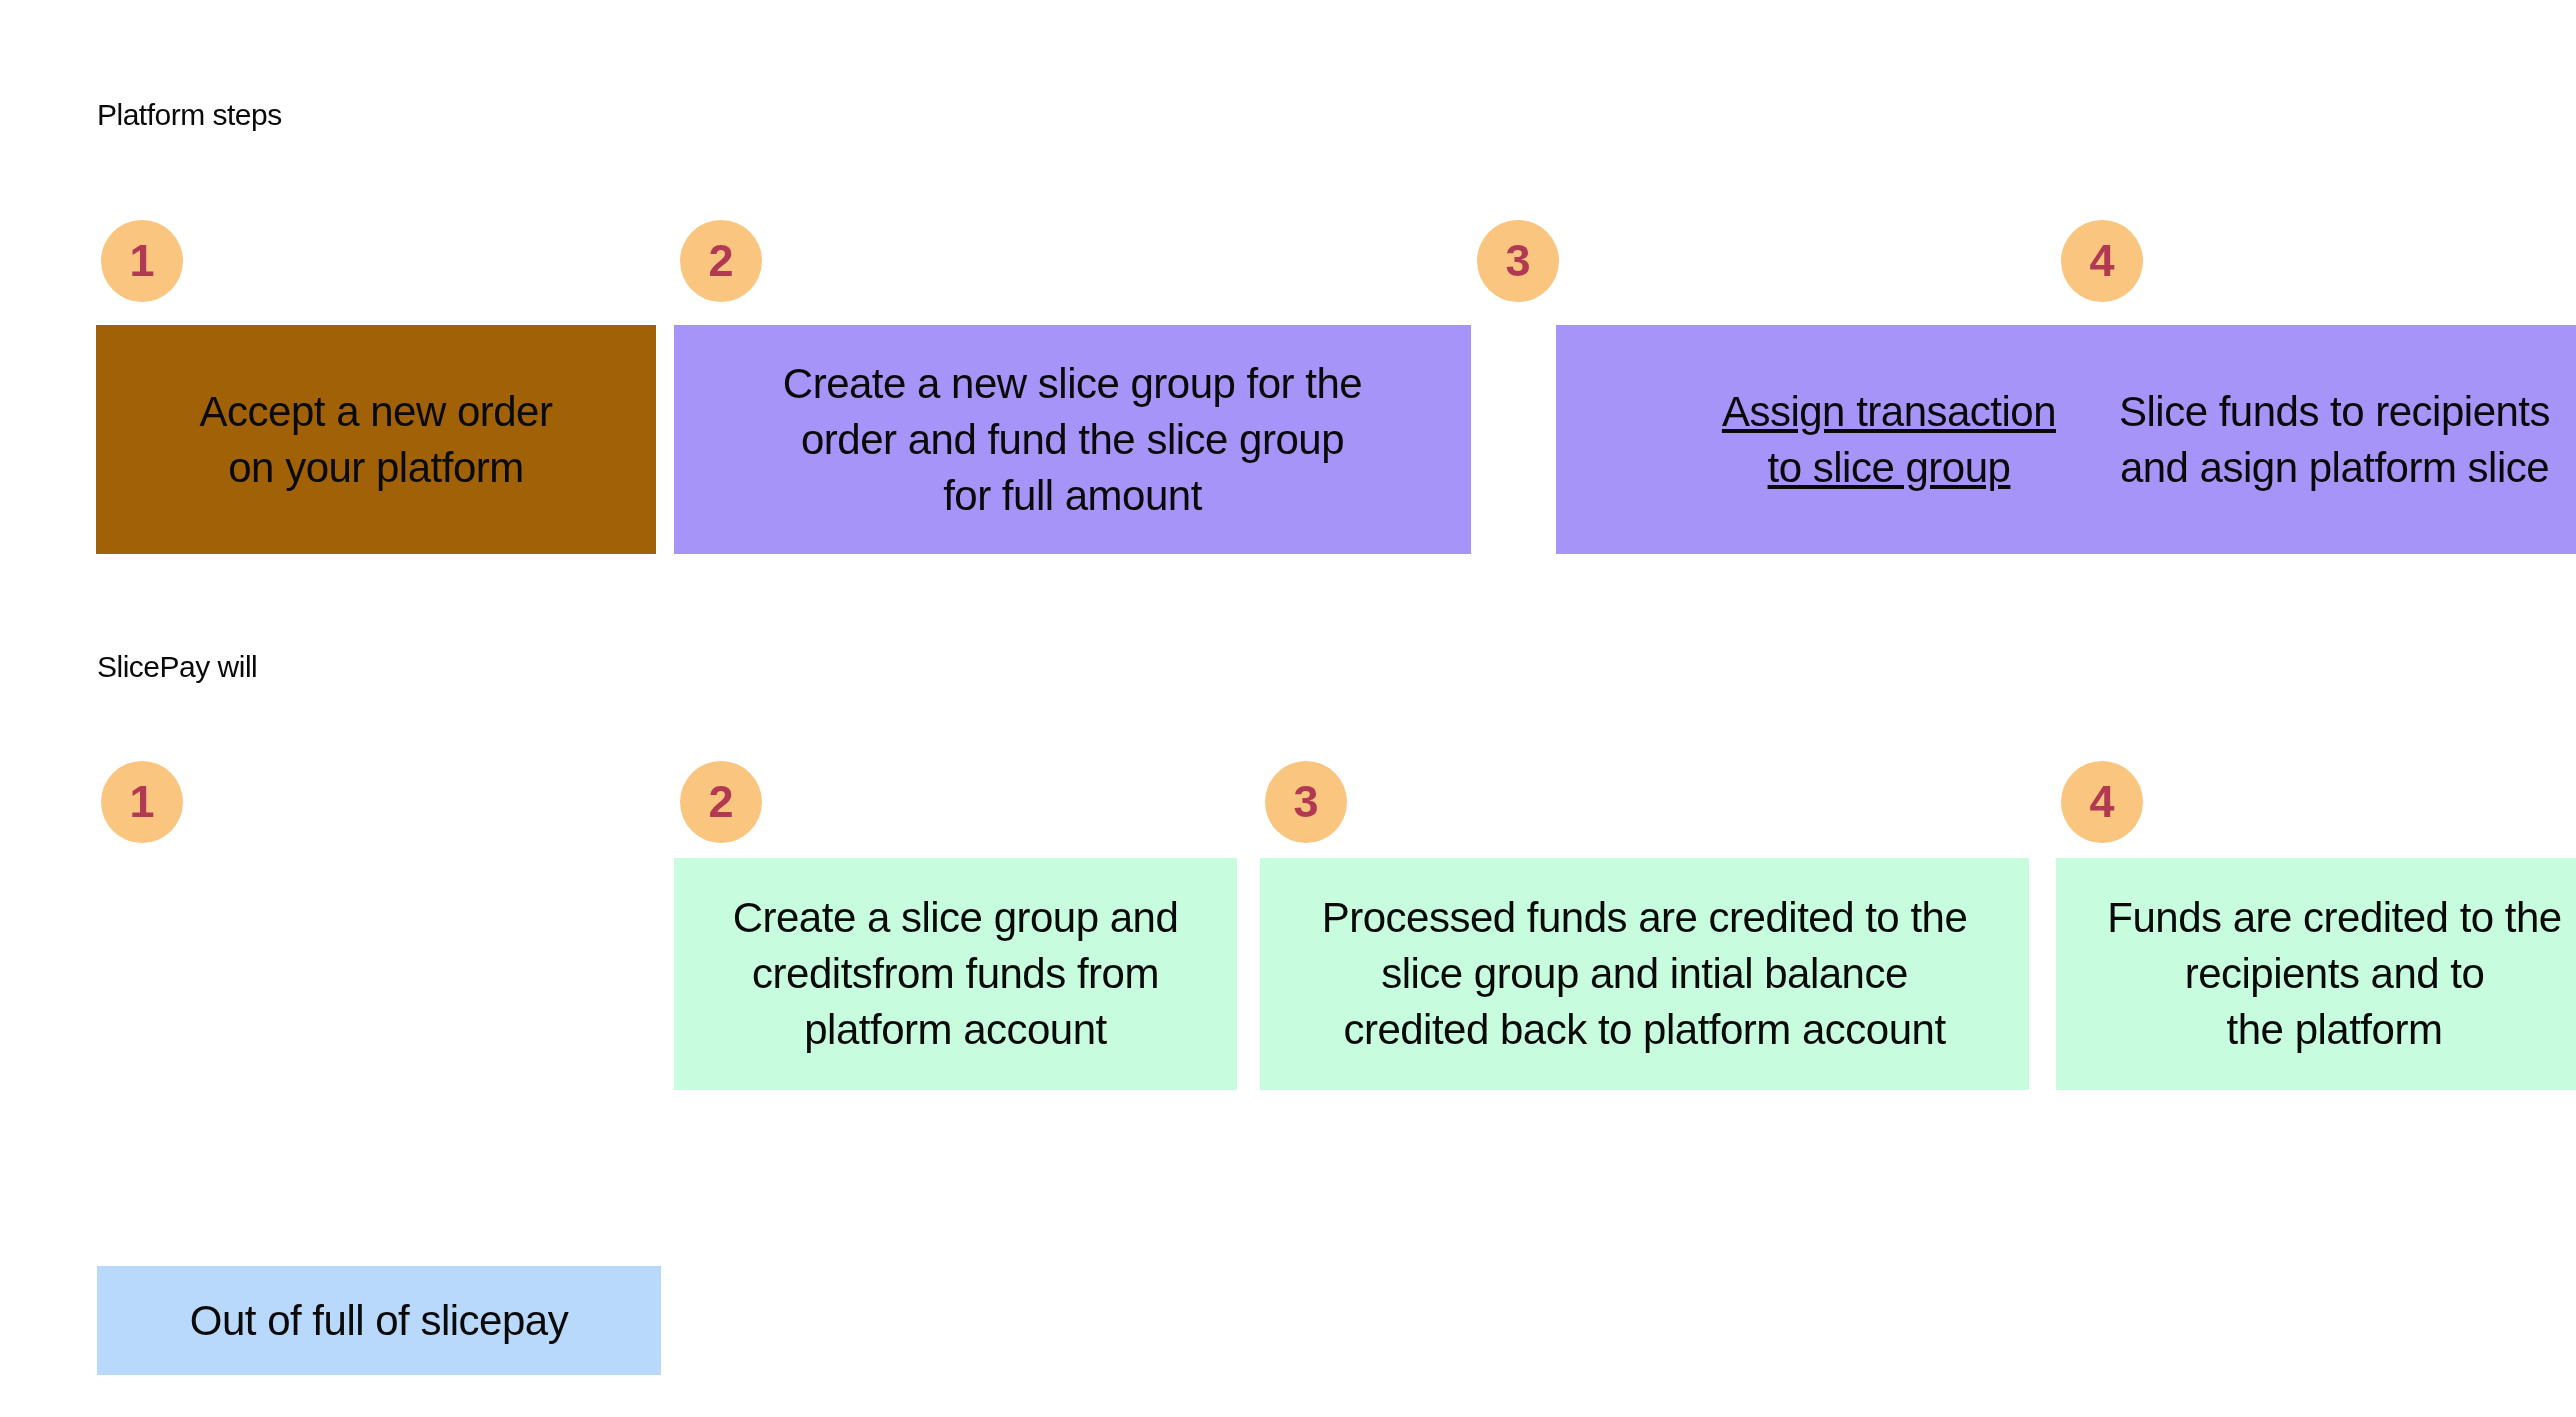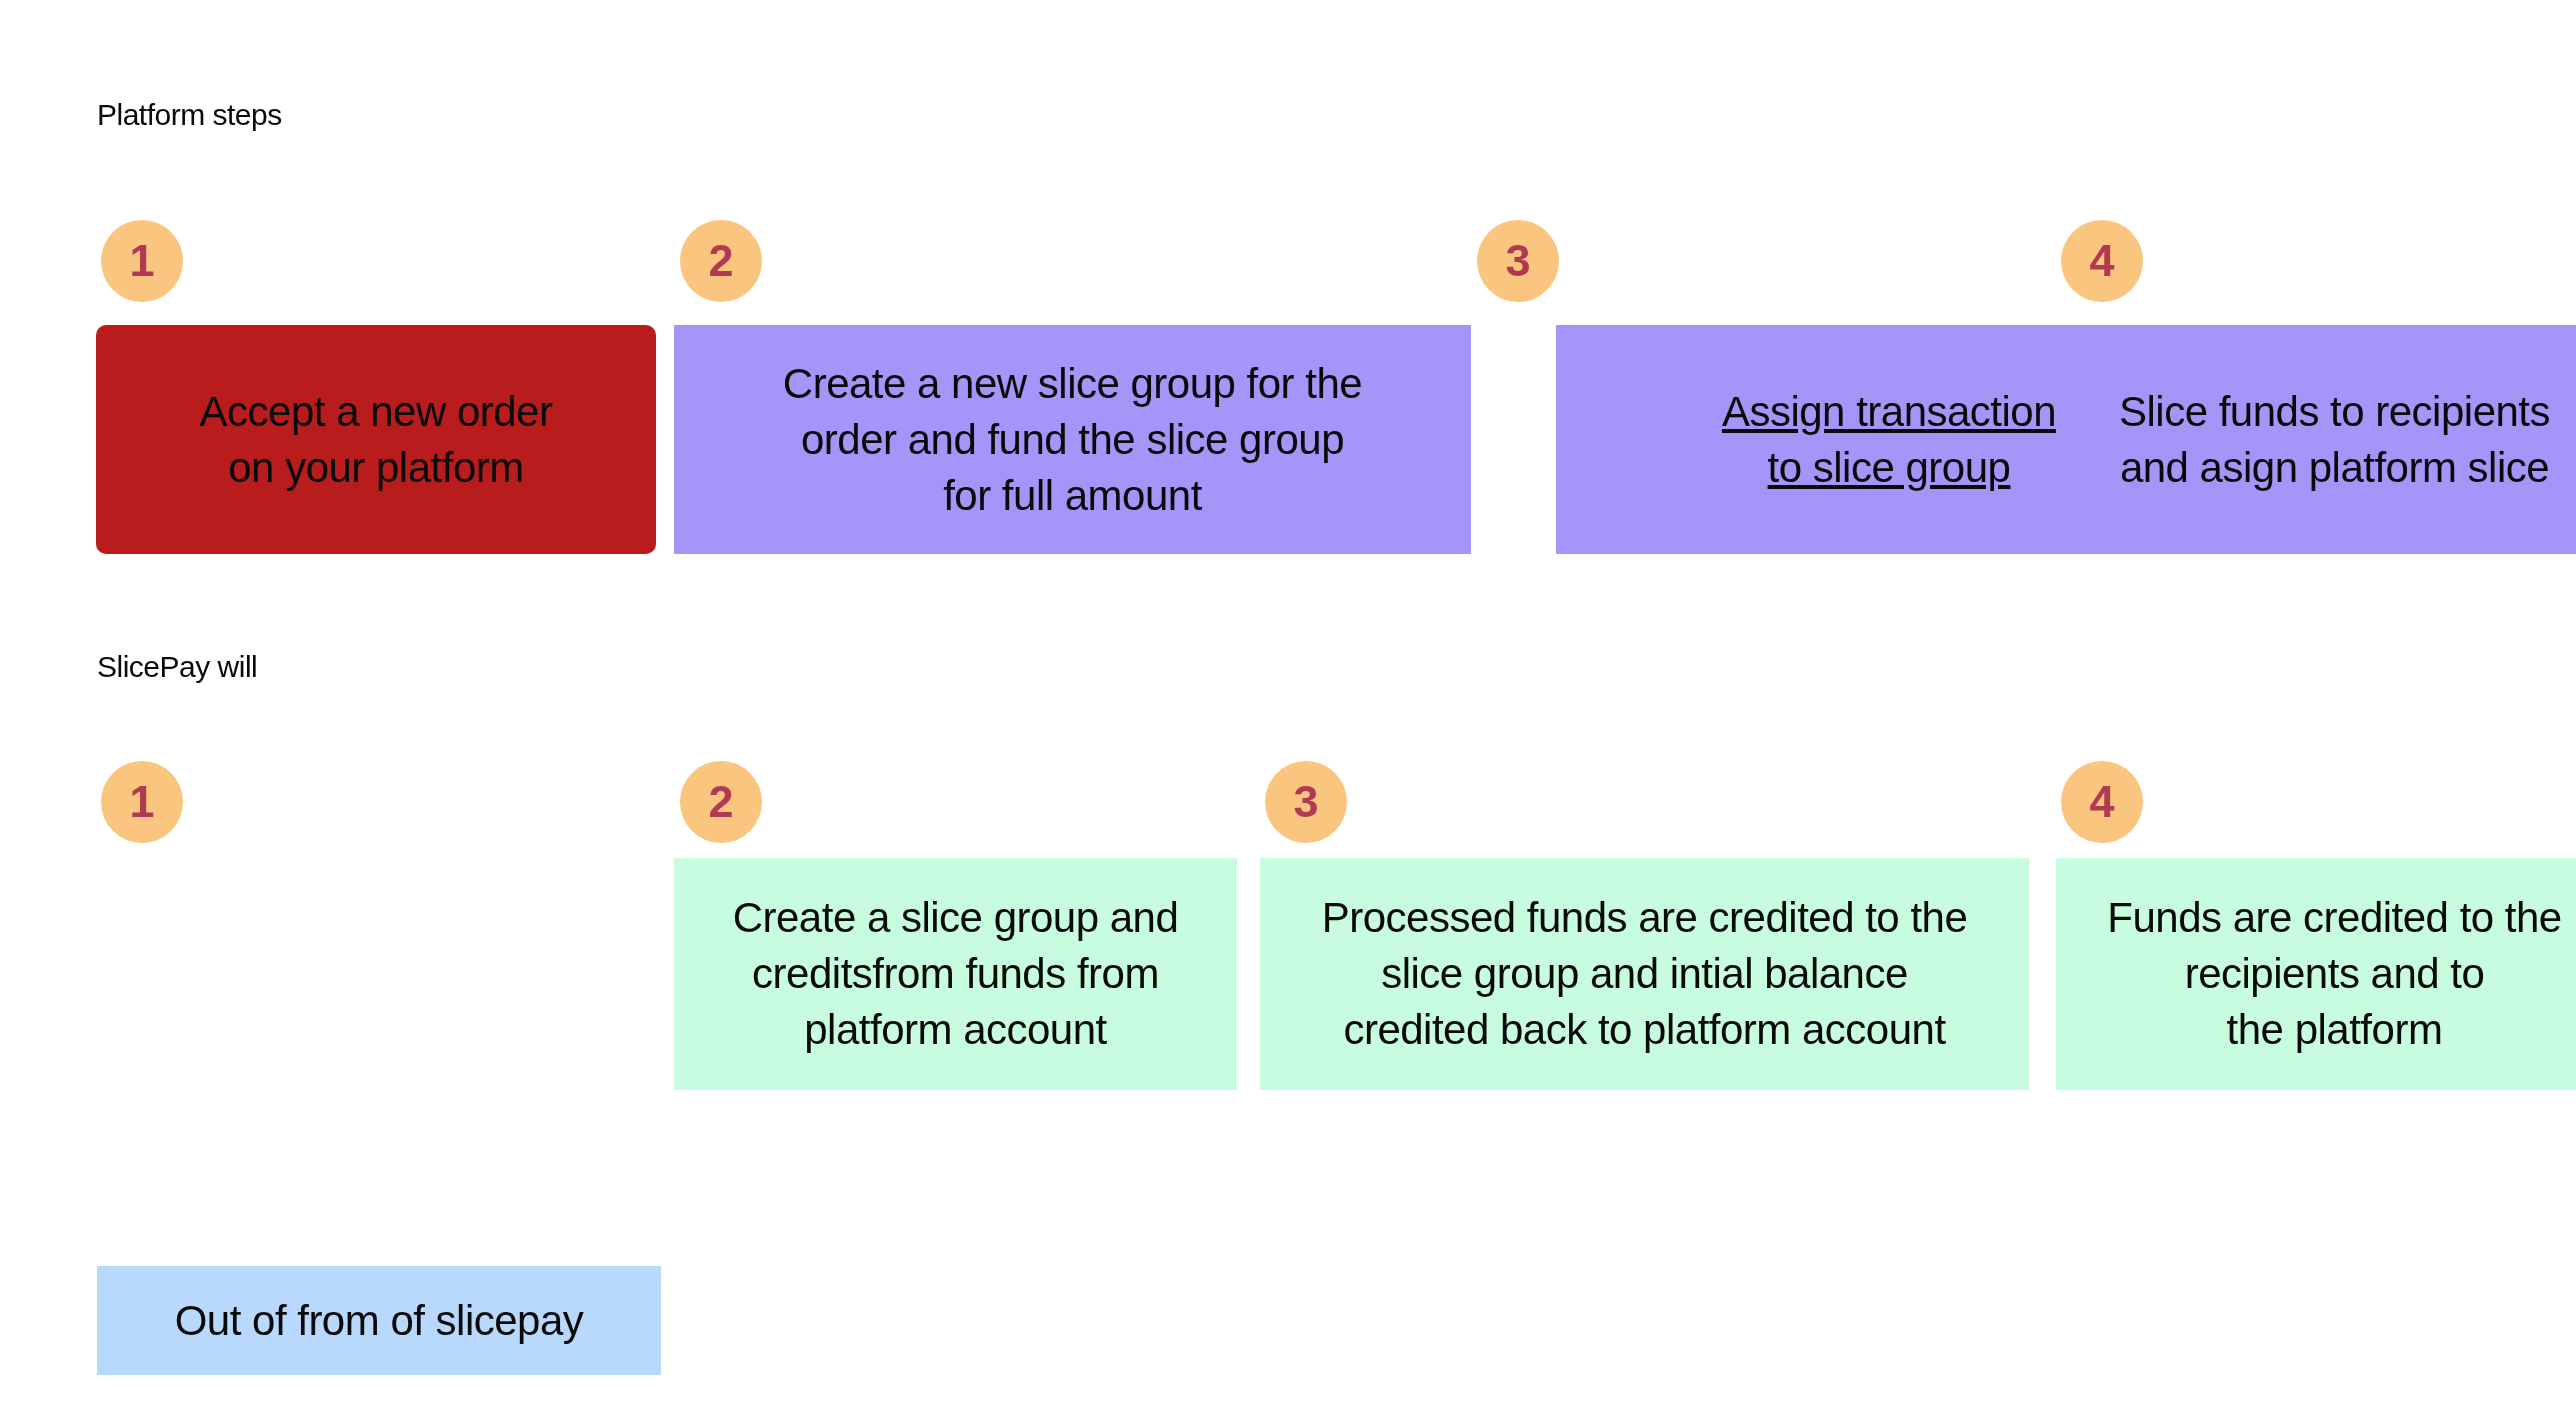--- a/index.html
+++ b/index.html
@@ -52,21 +52,21 @@
     justify-content: center;
     text-align: center;
     font-size: 42px;
     line-height: 56px;
     letter-spacing: -0.5px;
     color: #0a0a0a;
     white-space: pre-line;
     padding: 0 10.3px;
     box-sizing: border-box;
   }
-  .box.blue   { background: #b91c1c; border-radius: 10px; }
+  .box.blue   { background: #a16207; }
   .box.purple { background: #a694f8; }
   .box.green  { background: #c7fcde; }
 
   .r1 { top: 325px;  height: 229px; }
   .r2 { top: 858px; height: 232px; }
 
   .r1c1 { left: 96px;  width: 560px; }
   .r1c2 { left: 674px; width: 797px; }
   .r1c3 { left: 1556px; width: 666px; text-decoration: underline; }
   .r1c4 { left: 2056px; width: 557px; }
@@ -140,16 +140,16 @@
   <div class="box r2 r2c2 green">Create a slice group and
 creditsfrom funds from
 platform account</div>
   <div class="box r2 r2c3 green">Processed funds are credited to the
 slice group and intial balance
 credited back to platform account</div>
   <div class="box r2 r2c4 green">Funds are credited to the
 recipients and to
 the platform</div>
 
-  <div class="legend-box">Out of from of slicepay</div>
+  <div class="legend-box">Out of full of slicepay</div>
 
 </div>
 
 
 </body></html>

